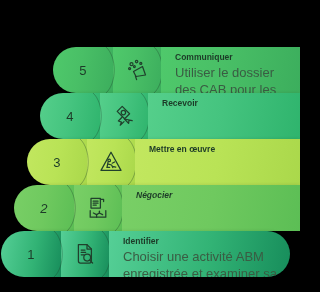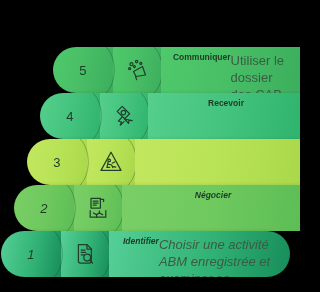--- a/index.html
+++ b/index.html
@@ -70,21 +70,22 @@
     stroke: rgba(30,62,40,.34);
     stroke-width: 1;
   }
 
   
   .text-pod {
     position: relative;
     flex: 1 1 auto;
     padding: 5px 10px 4px 14px;
     display: flex;
-    justify-content: center;
+    flex-direction: column;
+    justify-content: flex-start;
     overflow: hidden;
   }
   .step-title {
     font-size: 8.5px;
     font-weight: bold;
     color: #1c3a27;
     line-height: 1.2;
     margin-bottom: 2px;
     white-space: nowrap;
   }
@@ -103,21 +104,21 @@
   #step4 { left: 40px; top:  93px; width: 260px; }
   #step3 { left: 27px; top: 139px; width: 273px; }
   #step2 { left: 14px; top: 185px; width: 286px; }
   #step1 { left:  1px; top: 231px; width: 289px; }
 
   
   #step5 .num-pod,  #step5 .icon-pod,  #step5 .text-pod  { background: linear-gradient(100deg,#4fc96b 0%,#49bf66 45%,#3cae5d 100%); }
   #step4 .num-pod,  #step4 .icon-pod,  #step4 .text-pod  { background: linear-gradient(100deg,#55cf8b 0%,#45c47f 48%,#2fb46d 100%); }
   #step3 .num-pod,  #step3 .icon-pod,  #step3 .text-pod  { background: linear-gradient(100deg,#c2e75f 0%,#b9e356 50%,#aad84b 100%); }
   #step2 .num-pod,  #step2 .icon-pod,  #step2 .text-pod  { background: linear-gradient(100deg,#79cf66 0%,#6fc95f 50%,#5cbe55 100%); font-style: italic; }
-  #step1 .num-pod,  #step1 .icon-pod,  #step1 .text-pod  { background: linear-gradient(100deg,#55cf96 0%,#32b375 55%,#178d5b 100%); font-style: italic; }
+  #step1 .num-pod,  #step1 .icon-pod,  #step1 .text-pod  { background: linear-gradient(100deg,#55cf96 0%,#32b375 55%,#178d5b 100%); }
 
   
   .shadow-holder {
     position: absolute;
     inset: 0;
     border-radius: 23px 0 0 23px;
     box-shadow: 0 2px 5px rgba(0,0,0,.30);
     pointer-events: none;
   }
   .step.bottom .shadow-holder { border-radius: 23px; }
@@ -213,20 +214,21 @@
           <path d="M14.2 14.2 L16.6 13.0"></path>
           <path d="M15.4 17.6 L17.8 18.2"></path>
         </g>
       </svg>
       <svg class="divider right" viewBox="0 0 18 46">
         <path d="M2 0 C 13 10, 13 36, 2 46"></path>
       </svg>
     </div>
 
     <div class="text-pod">
+      <div class="step-title">Mettre en œuvre</div>
     </div>
   </div>
 
   <div class="step" id="step2">
     <div class="shadow-holder"></div>
 
     <div class="num-pod">
       <span>2</span>
     </div>
 

